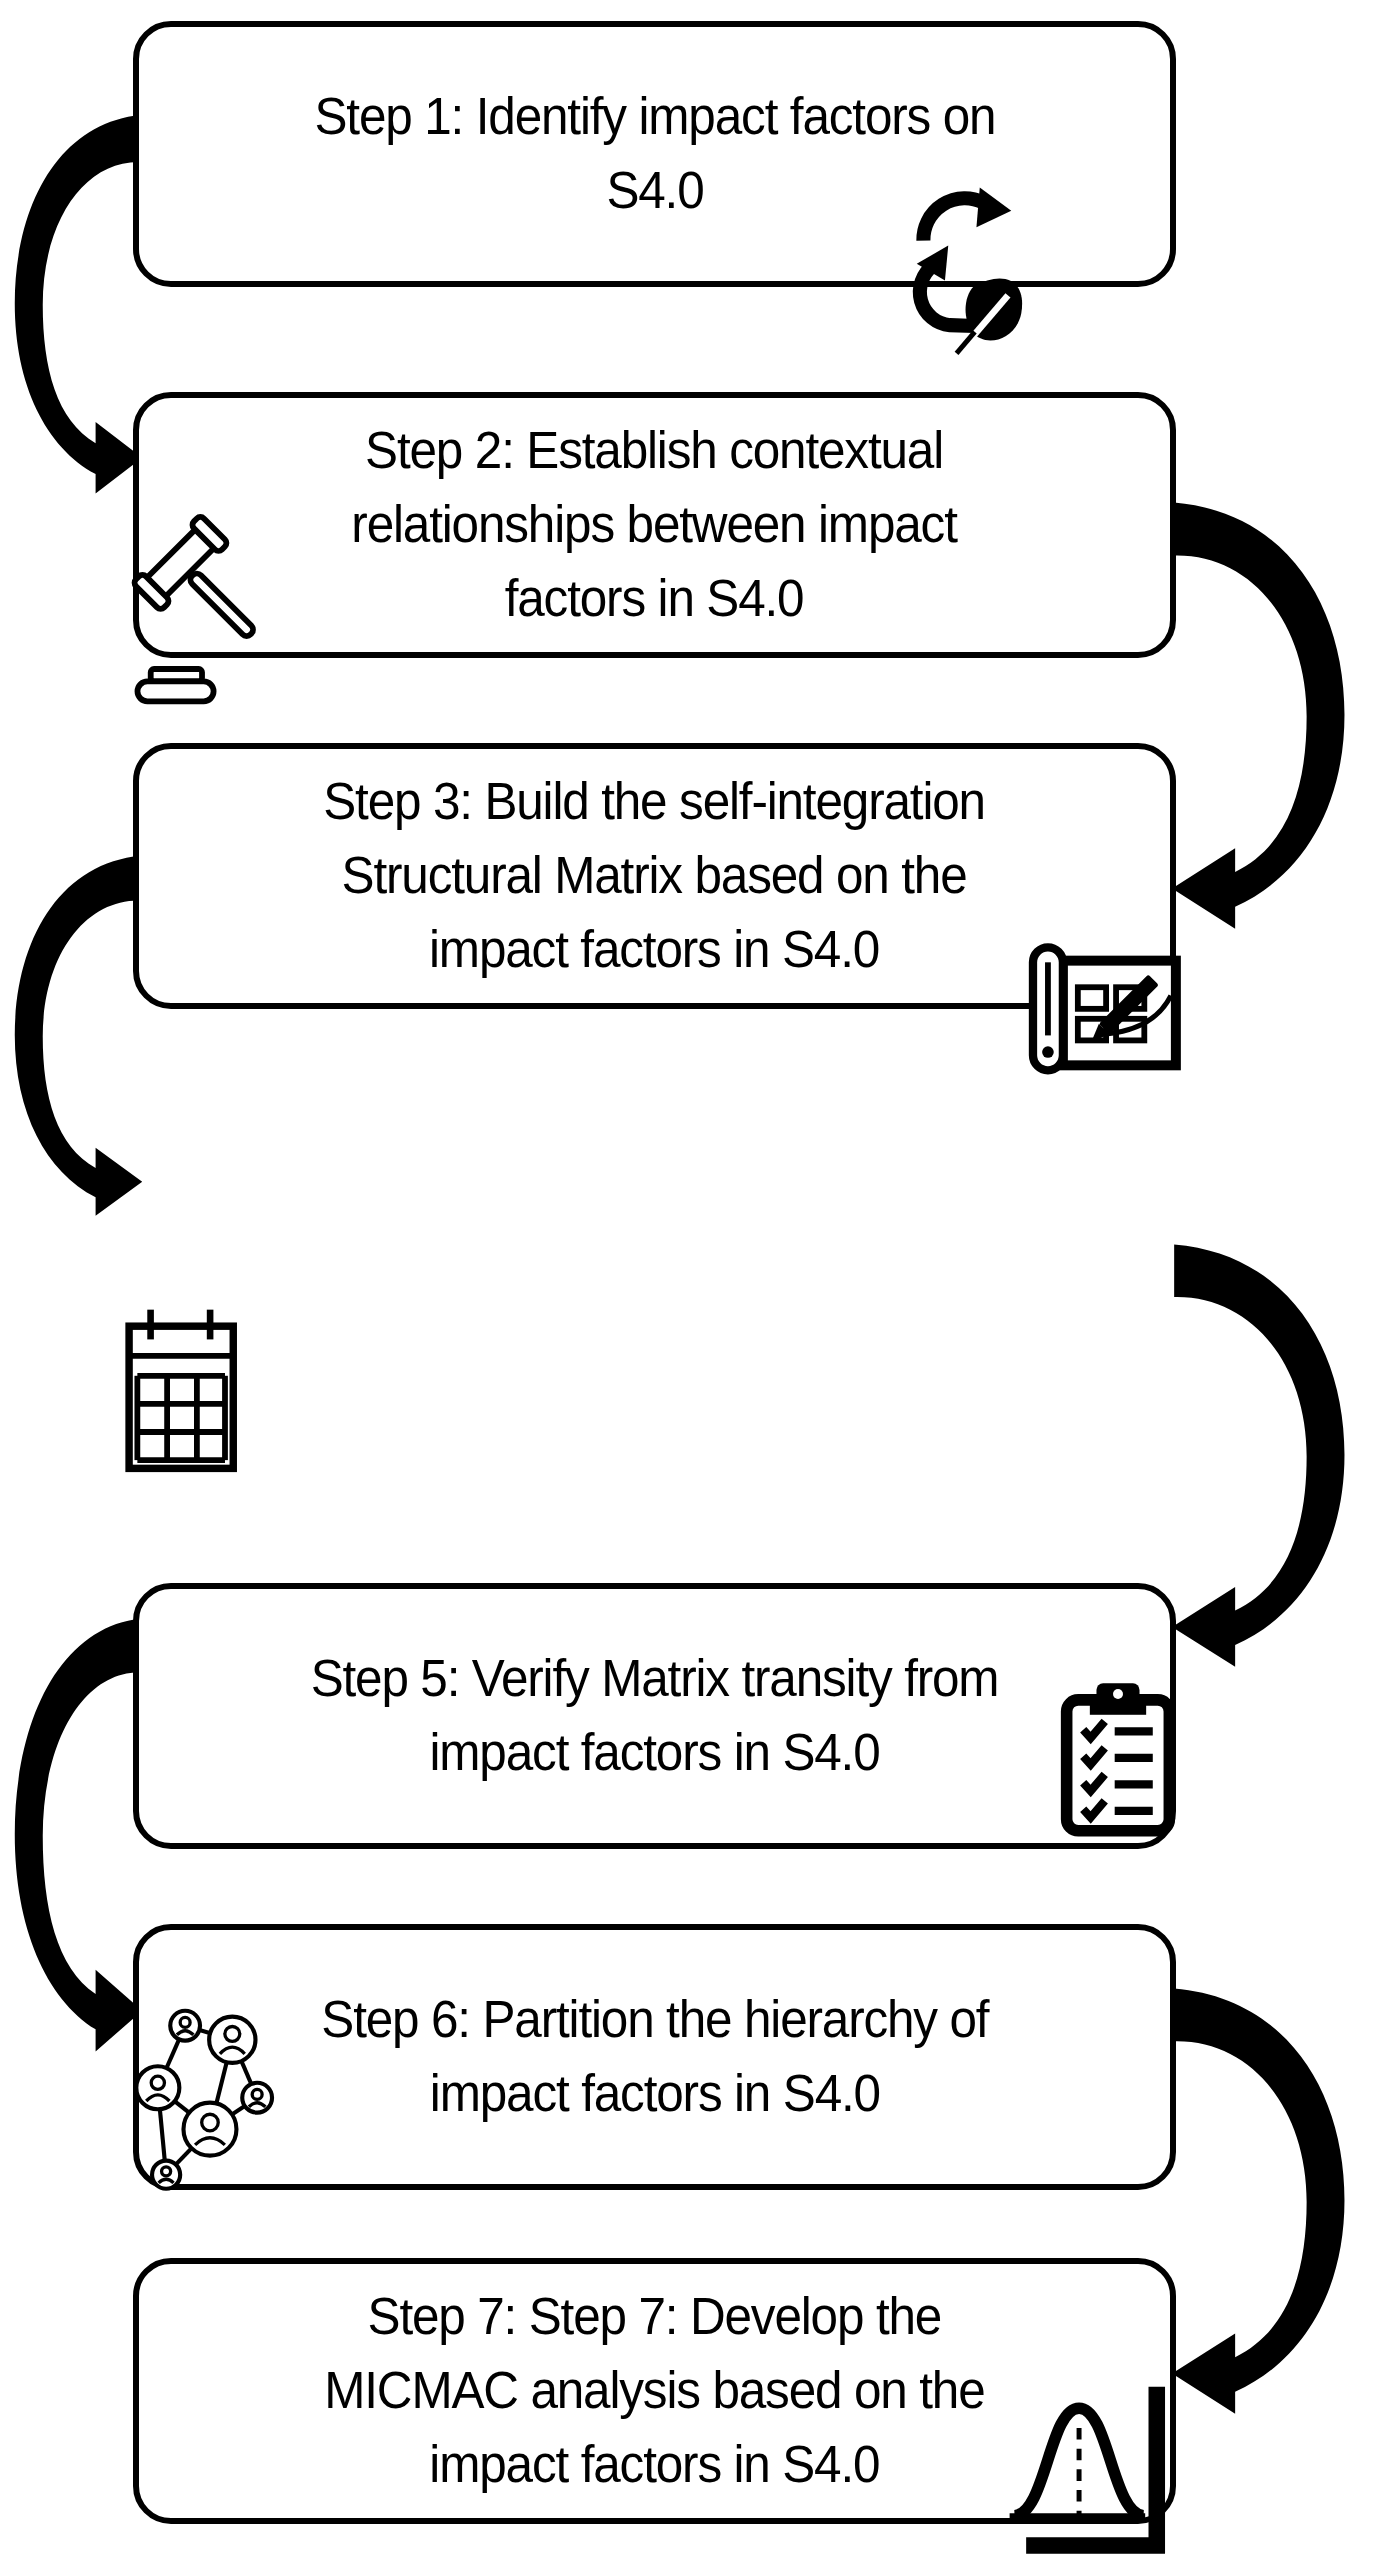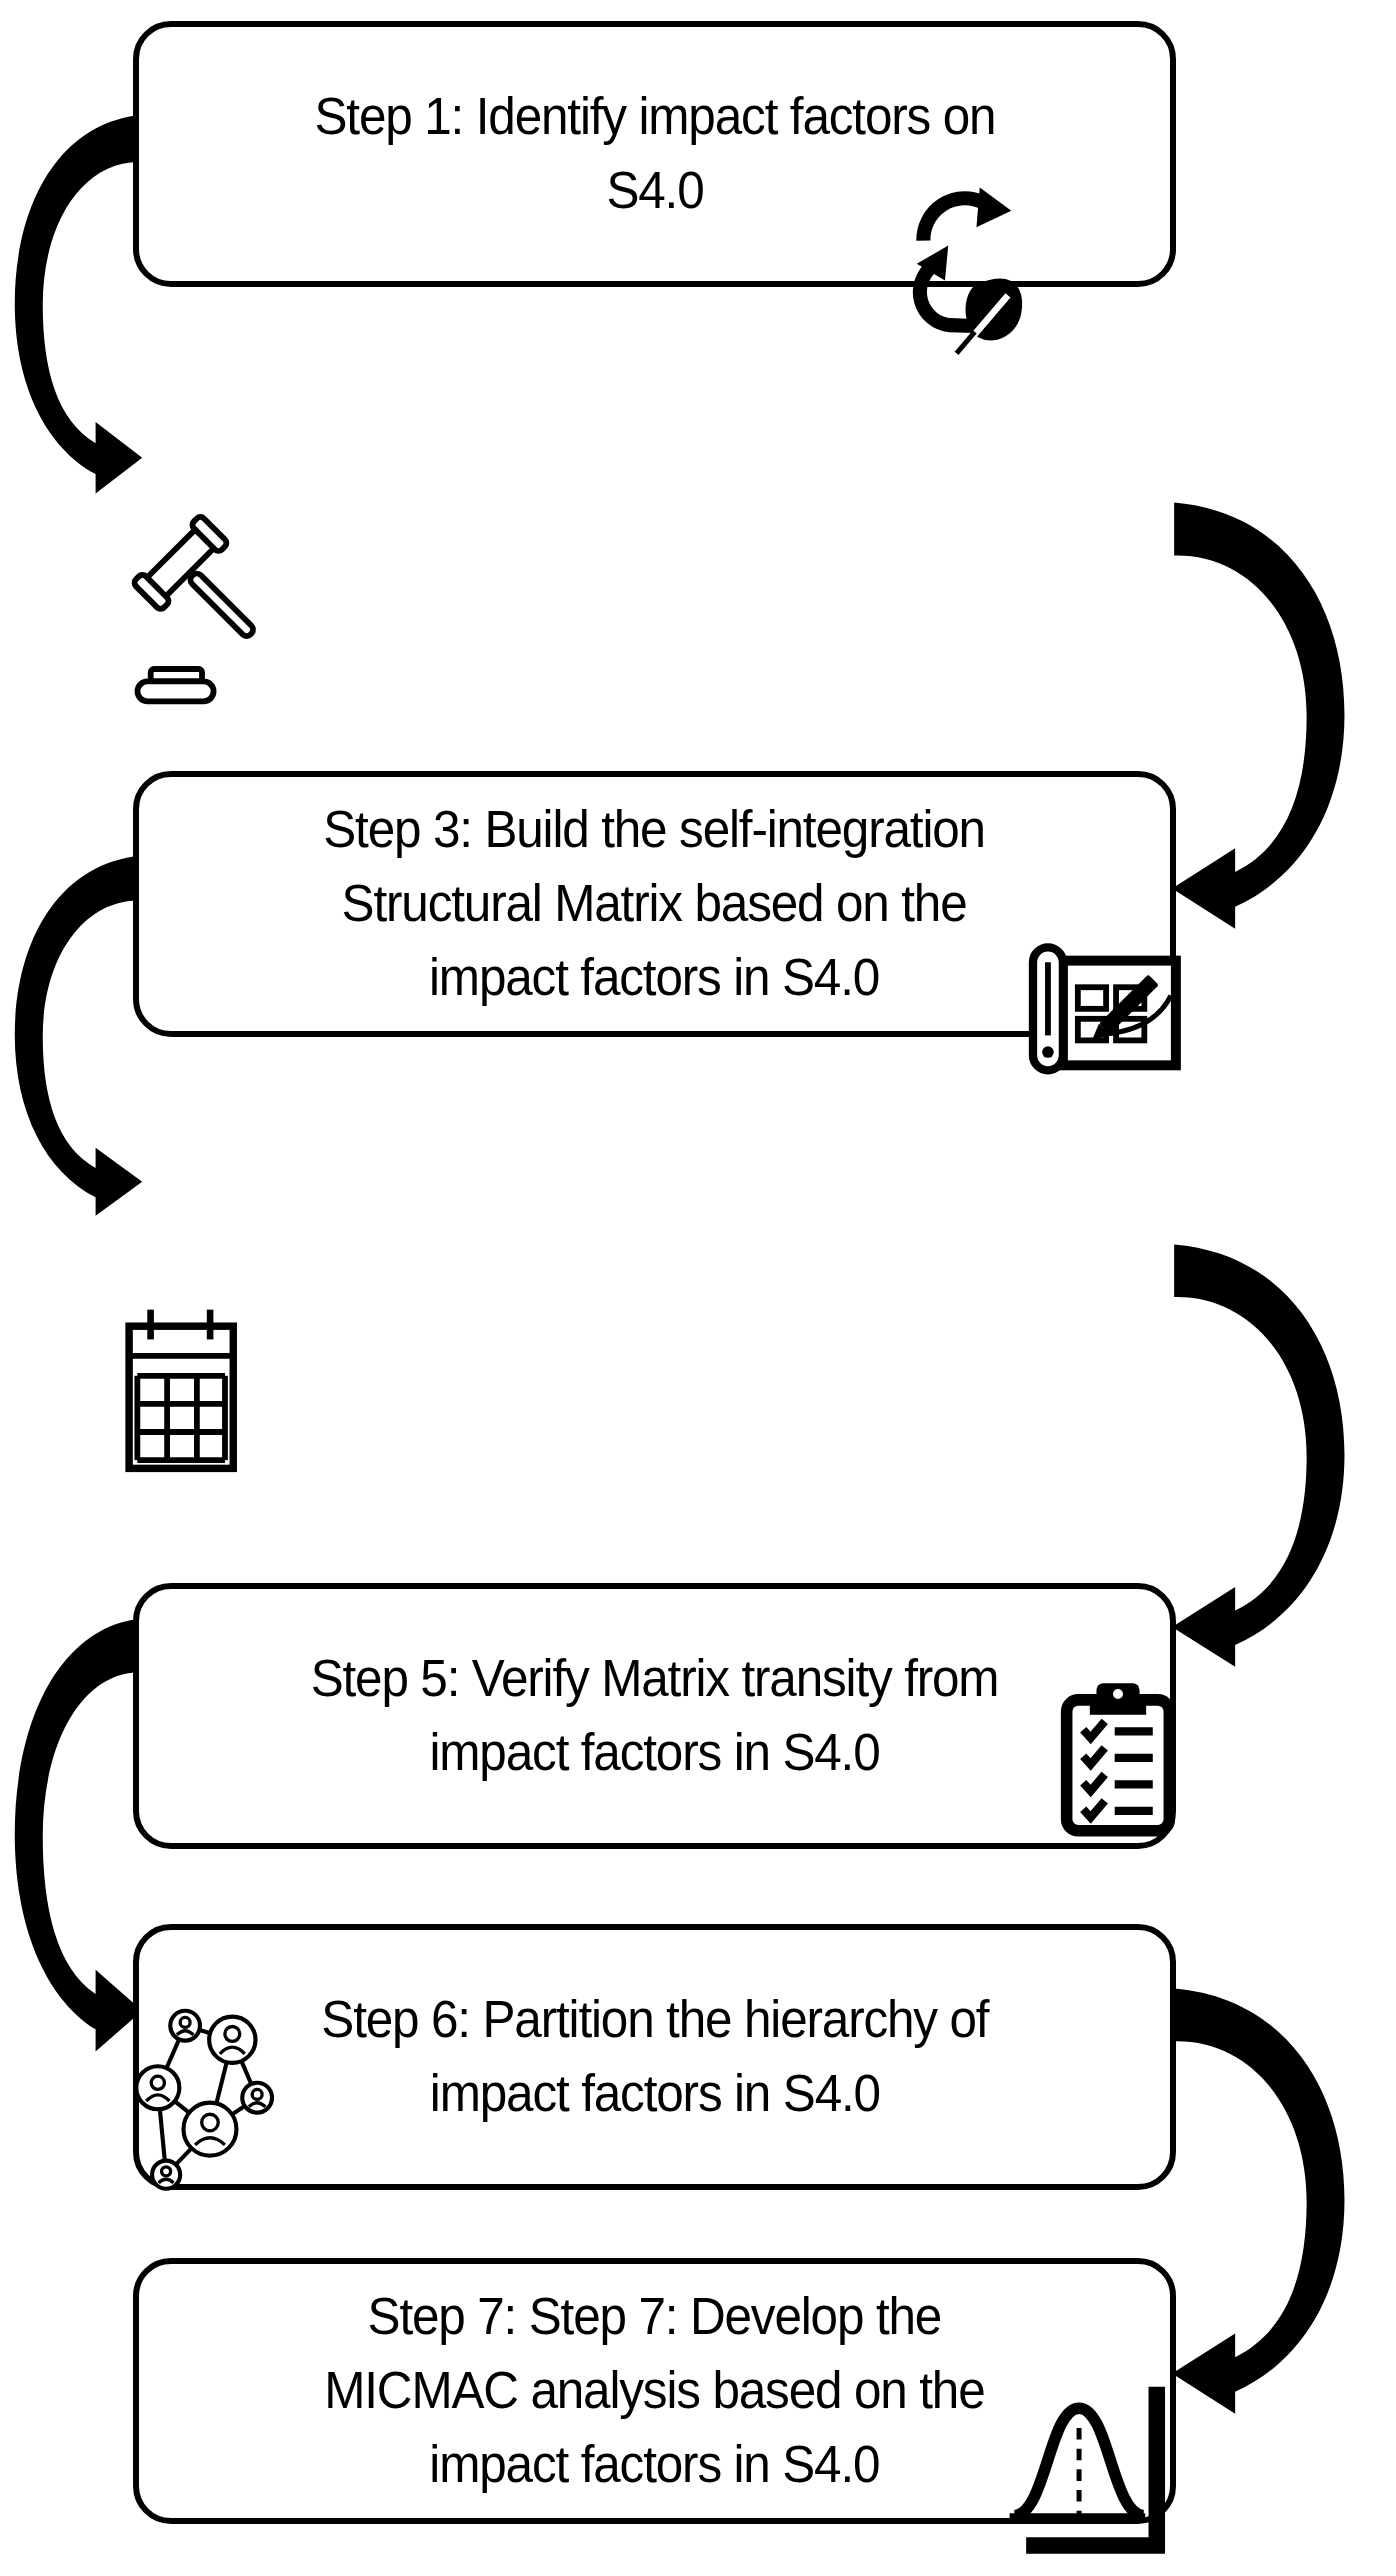--- a/index.html
+++ b/index.html
@@ -51,22 +51,29 @@
       </g>
   </svg>
 
   <div class="step-box" style="top:21px">
     <div class="step-text">
       <div>Step 1: Identify impact factors on</div>
       <div>S4.0</div>
     </div>
   </div>
 
-
-  <div class="step-box" style="top:771px">
+  <div class="step-box" style="top:392px">
+    <div class="step-text">
+      <div>Step 2: Establish contextual</div>
+      <div>relationships between impact</div>
+      <div>factors in S4.0</div>
+    </div>
+  </div>
+
+  <div class="step-box" style="top:743px">
     <div class="step-text">
       <div>Step 3: Build the self-integration</div>
       <div>Structural Matrix based on the</div>
       <div>impact factors in S4.0</div>
     </div>
   </div>
 
 
   <div class="step-box" style="top:1583px">
     <div class="step-text">

